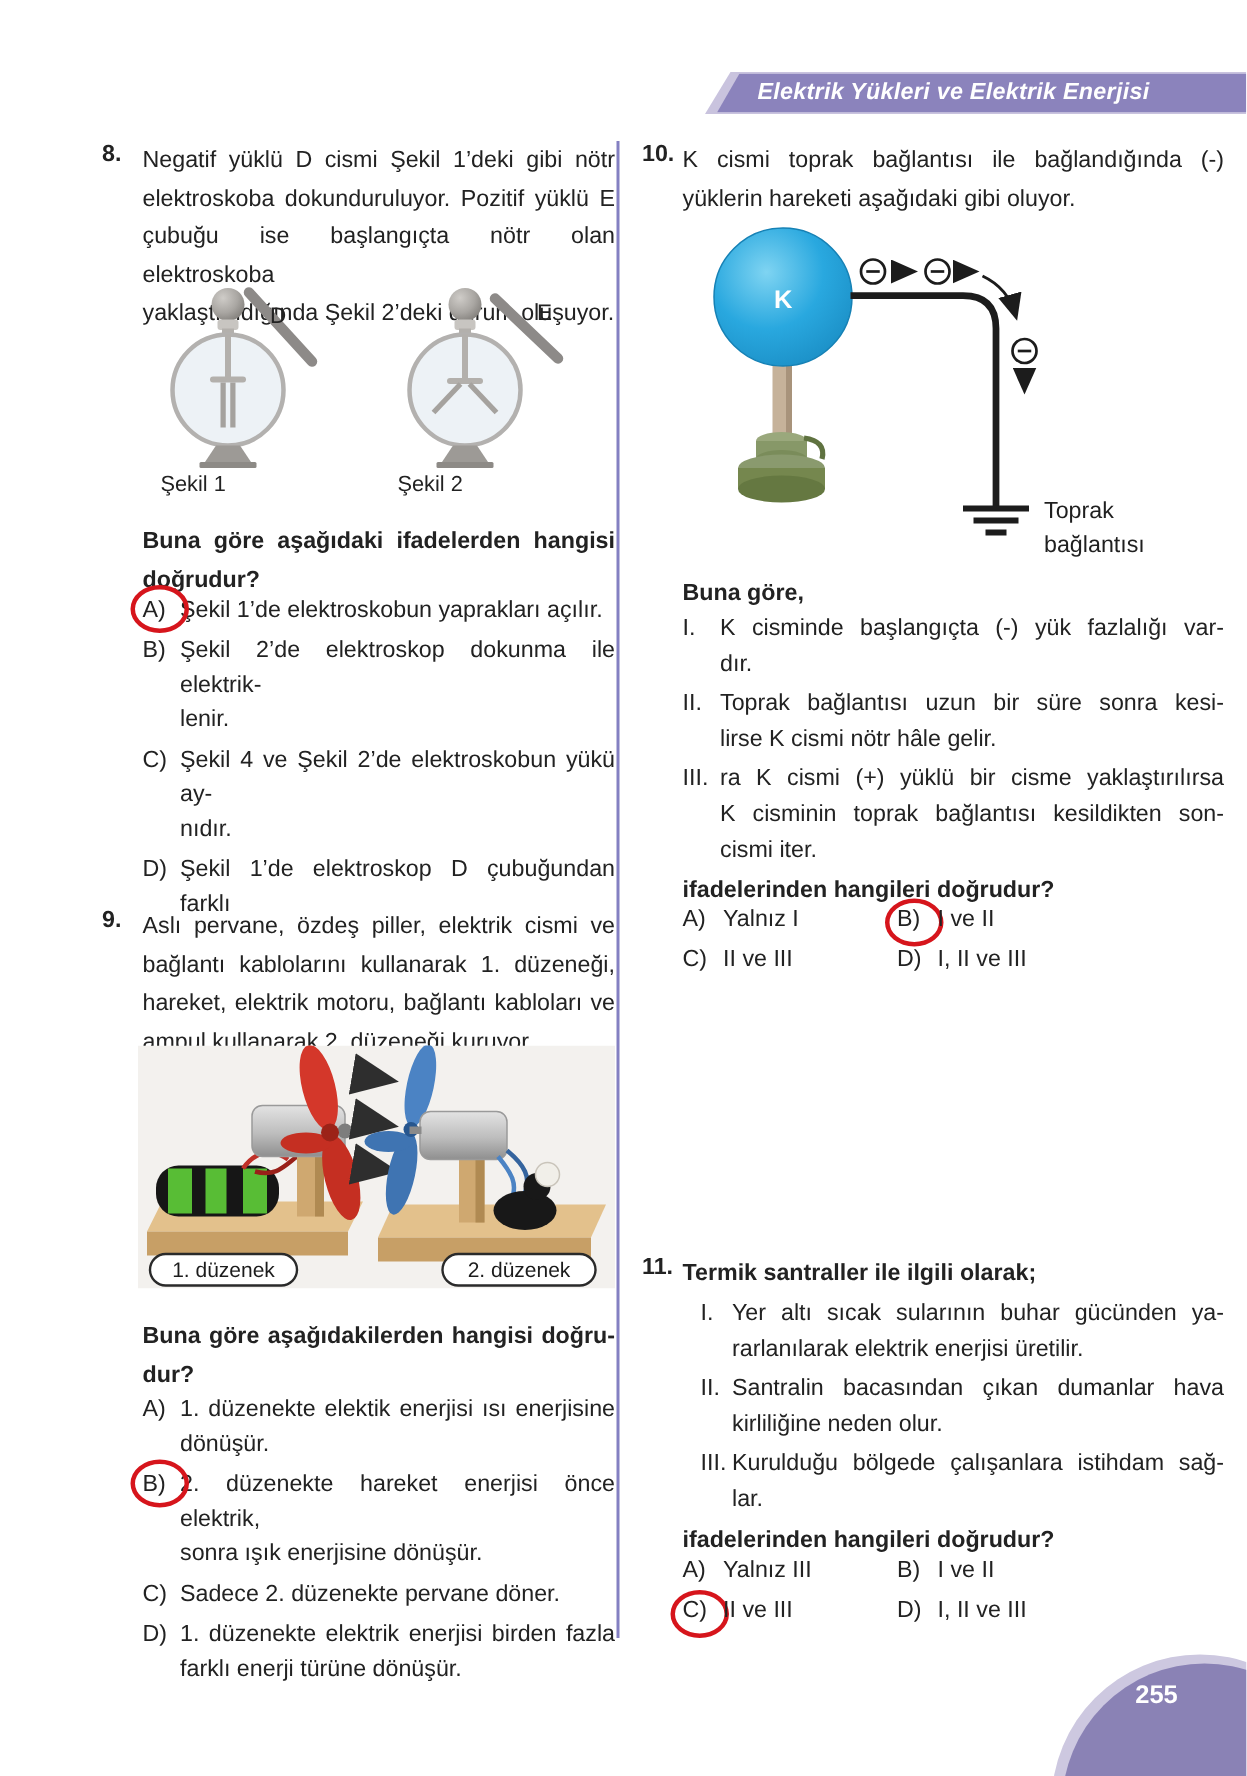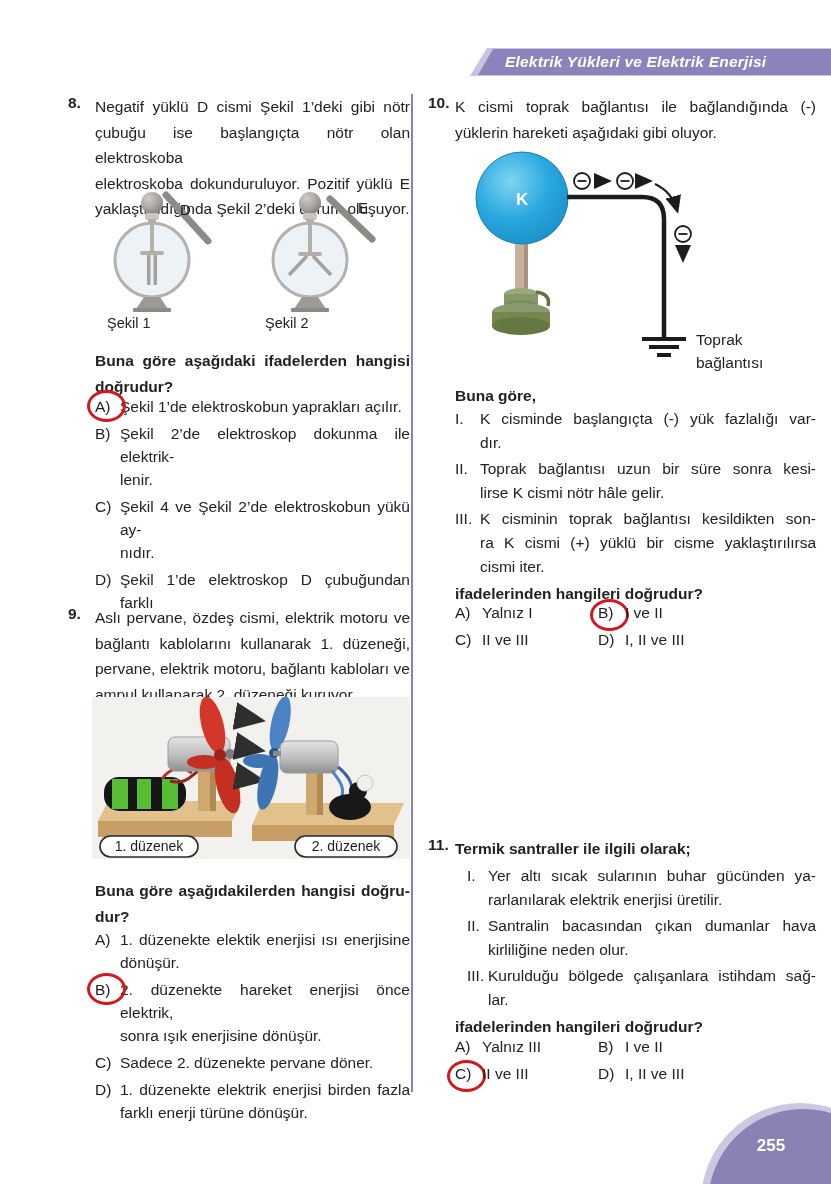--- a/index.html
+++ b/index.html
@@ -37,42 +37,42 @@
   
   .circled{position:relative;display:inline-block;}
   .circled::before{content:"";position:absolute;left:-8px;top:-5px;width:33px;height:26px;
                    border:3.5px solid #d6151c;border-radius:50%;}
   
   .cap{position:absolute;width:90px;font-size:14.5px;}
   
   .badge-back{position:absolute;left:701px;top:1103px;width:198px;height:198px;border-radius:50%;background:#cdc8e0;}
   .badge{position:absolute;left:708px;top:1109px;width:190px;height:190px;border-radius:50%;background:#8a82b5;}
   .pnum{position:absolute;left:741px;top:1120px;width:60px;text-align:center;color:#fff;
-        font-weight:700;font-size:17px;margin-top:16px;}
+        font-weight:700;font-size:17px;}
   svg text{font-family:"Liberation Sans",sans-serif;}
 </style>
 </head>
 <body>
 
 <div class="page">
 
   <div class="banner-back"></div>
   <div class="banner">
     <span class="t">Elektrik Yükleri ve Elektrik Enerjisi</span>
   </div>
 
   <div class="divider"></div>
 
   <div class="col col-l">
 
     <div class="abs qnum" style="left:0;top:2px">8.</div>
     <div class="abs para" style="left:27px;top:2px;width:315px">
         <div class="jl">Negatif yüklü D cismi Şekil 1’deki gibi nötr</div>
+        <div class="jl">elektroskoba dokunduruluyor. Pozitif yüklü E</div>
         <div class="jl">çubuğu ise başlangıçta nötr olan elektroskoba</div>
-        <div class="jl">elektroskoba dokunduruluyor. Pozitif yüklü E</div>
         <div>yaklaştırıldığında Şekil 2’deki durum oluşuyor.</div>
       </div>
 
     <svg class="abs" style="left:0;top:98px" width="342" height="122" viewBox="0 0 342 122">
       <defs>
         <radialGradient id="ballG" cx="35%" cy="30%" r="75%">
           <stop offset="0%" stop-color="#cfccc8"></stop>
             <stop offset="60%" stop-color="#a9a6a2"></stop>
             <stop offset="100%" stop-color="#84817d"></stop>
         </radialGradient>
@@ -140,23 +140,23 @@
       <div class="opt">
         <span class="letter">D)</span>
         <div>
             <div class="jl">Şekil 1’de elektroskop D çubuğundan farklı</div>
           </div>
       </div>
     </div>
 
     <div class="abs qnum" style="left:0;top:513px">9.</div>
     <div class="abs para" style="left:27px;top:513px;width:315px">
-        <div class="jl">Aslı pervane, özdeş cismi, elektrik motoru ve</div>
+        <div class="jl">Aslı pervane, özdeş piller, elektrik cismi ve</div>
         <div class="jl">bağlantı kablolarını kullanarak 1. düzeneği,</div>
-        <div class="jl">pervane, elektrik motoru, bağlantı kabloları ve</div>
+        <div class="jl">hareket, elektrik motoru, bağlantı kabloları ve</div>
         <div>ampul kullanarak 2. düzeneği kuruyor.</div>
       </div>
 
     <svg class="abs" style="left:24px;top:605px" width="318" height="162" viewBox="0 0 318 162">
       <defs>
         <linearGradient id="motorG" x1="0" y1="0" x2="0" y2="1">
           <stop offset="0%" stop-color="#e3e3e3"></stop>
             <stop offset="55%" stop-color="#bdbdbd"></stop>
             <stop offset="100%" stop-color="#8f8f8f"></stop>
         </linearGradient>
@@ -352,22 +352,22 @@
       <div class="item">
         <span class="rn">II.</span>
         <div>
             <div class="jl">Toprak bağlantısı uzun bir süre sonra kesi-</div>
             <div>lirse K cismi nötr hâle gelir.</div>
           </div>
       </div>
       <div class="item">
         <span class="rn">III.</span>
         <div>
+            <div class="jl">ra K cismi (+) yüklü bir cisme yaklaştırılırsa</div>
             <div class="jl">K cisminin toprak bağlantısı kesildikten son-</div>
-            <div class="jl">ra K cismi (+) yüklü bir cisme yaklaştırılırsa</div>
             <div>cismi iter.</div>
           </div>
       </div>
     </div>
 
     <div class="abs stem" style="left:27px;top:489px">ifadelerinden hangileri doğrudur?</div>
 
     <div class="abs" style="left:27px;top:512px;width:361px">
       <div class="grow">
         <span class="g-l1">A)</span>

